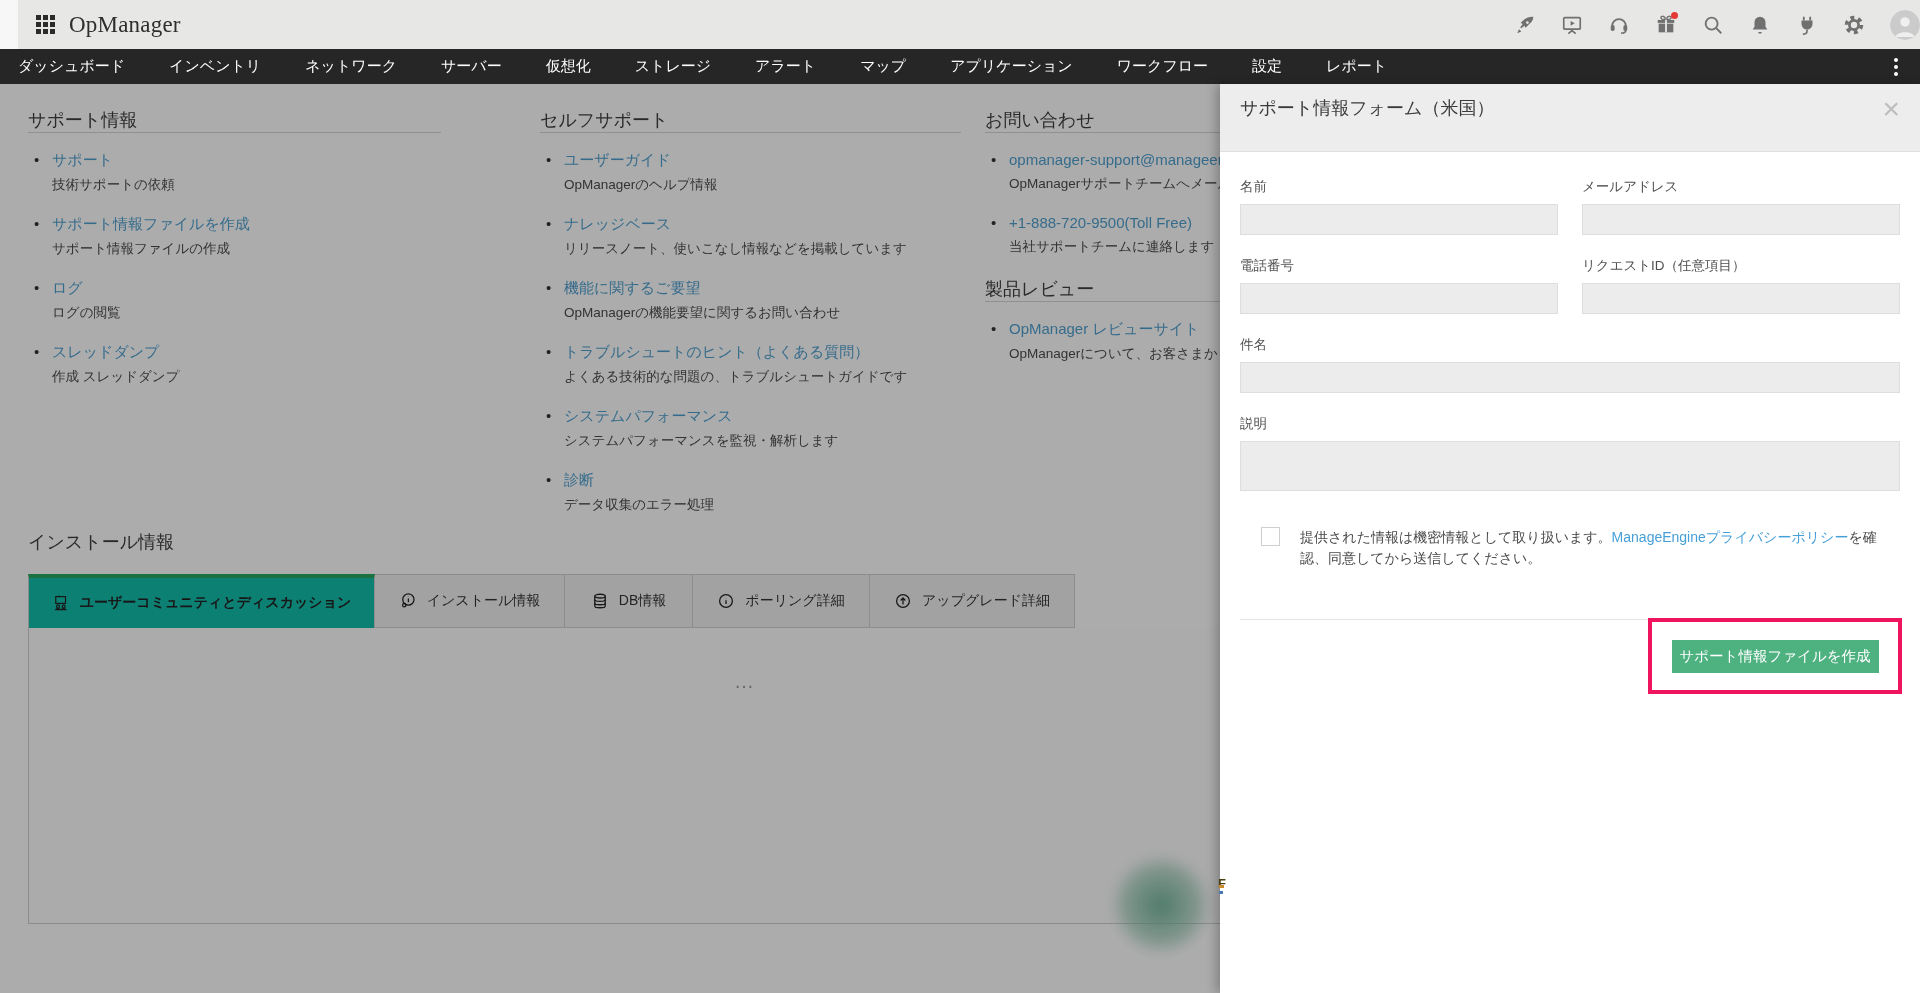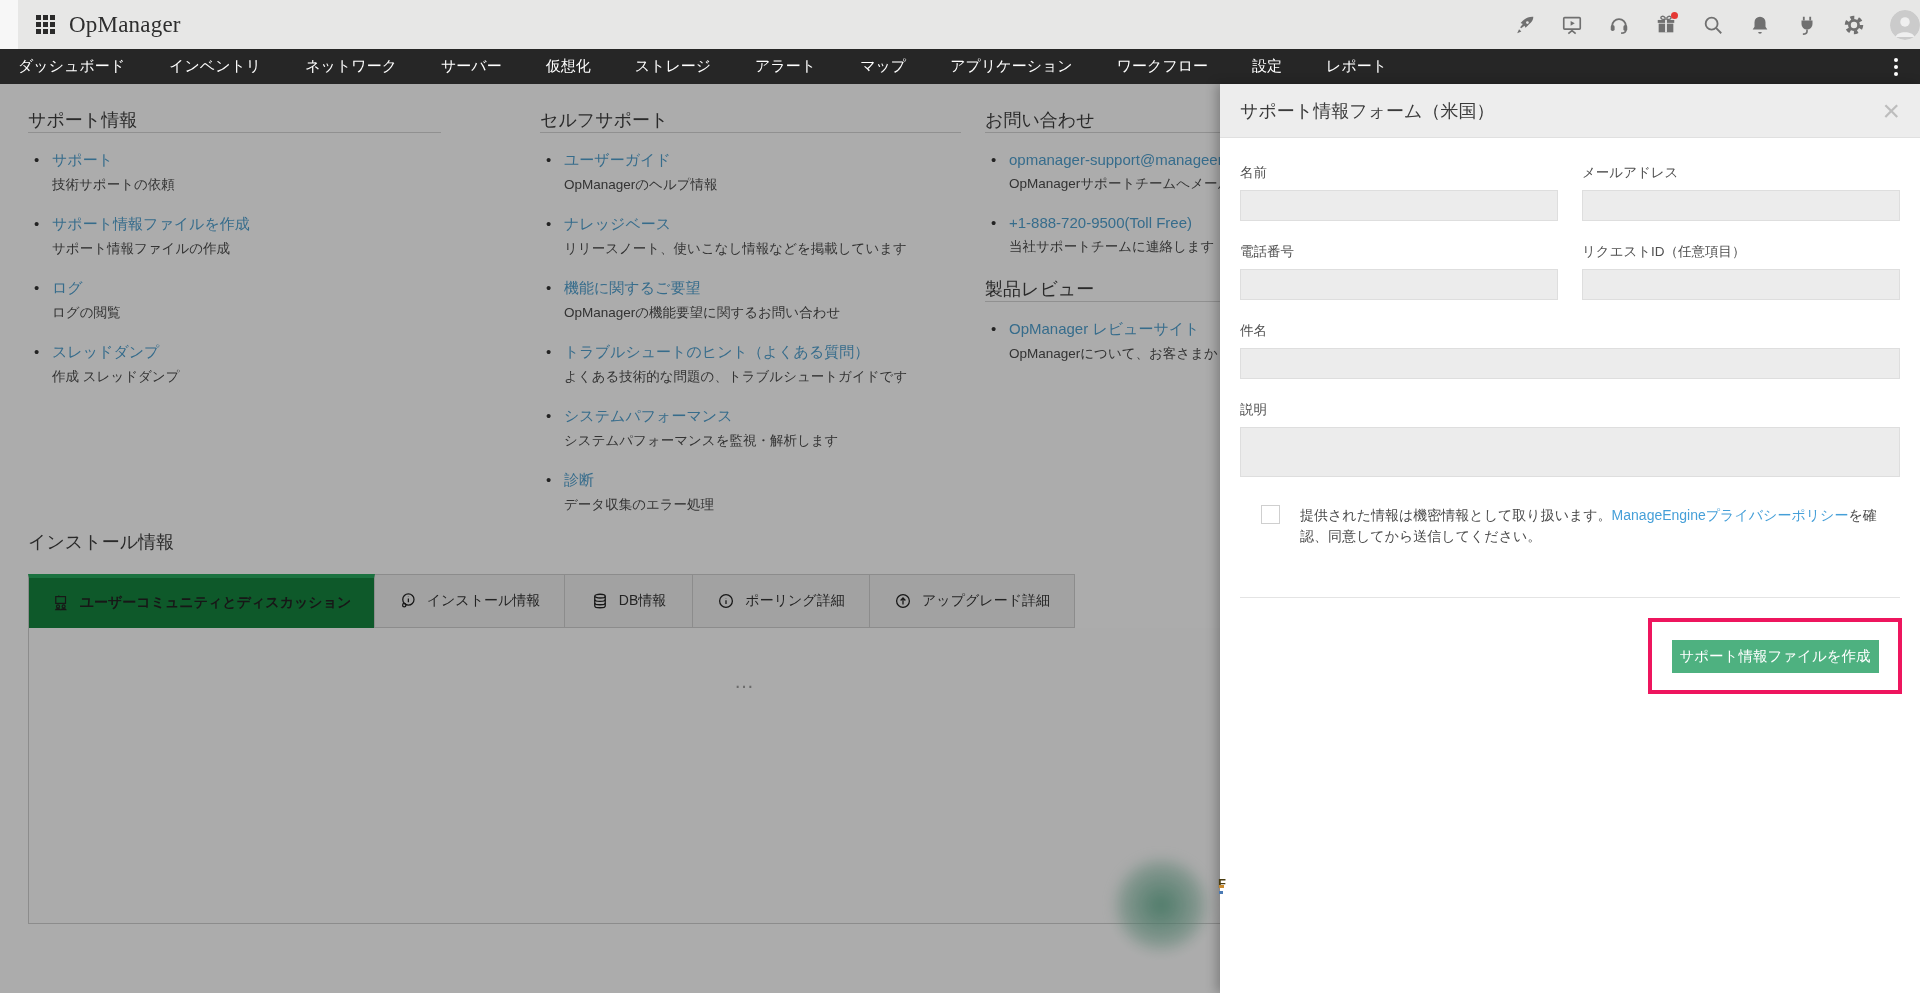--- a/index.html
+++ b/index.html
@@ -43,52 +43,52 @@
   .sec-desc { font-size:13.5px; color:#4a4a4a; margin-top:6px; line-height:17px; }
   .sub-title { margin-top:10px; }
 
   
   .community { position:absolute; left:28px; top:446px; width:1240px; }
   .tabs { display:flex; margin-top:20px; height:54px; }
   .tab { display:flex; align-items:center; justify-content:center; gap:10px;
     background:#e9e9e9; border:1px solid #c9c9c9; border-left:none; font-size:14px;
     color:#333; cursor:pointer; }
   .tab svg { width:18px; height:18px; flex:0 0 auto; }
-  .tab.active { background:#15803d; border-top:4px solid #28a45c; border-left:1px solid #c9c9c9;
+  .tab.active { background:#14b8a6; border-top:4px solid #28a45c; border-left:1px solid #c9c9c9;
     border-bottom:none; font-weight:bold; color:#222; }
   .tab-w1{width:347px;} .tab-w2{width:190px;} .tab-w3{width:128px;} .tab-w4{width:177px;} .tab-w5{width:205px;}
   .tab-panel { width:1240px; height:296px; background:#f5f5f5; border:1px solid #c9c9c9; border-top:none; position:relative; }
   .loading-dots { position:absolute; left:705px; top:42px; color:#9a9a9a; font-size:20px; letter-spacing:2px; }
 
   .fab-blob { position:absolute; left:1113px; top:773px; width:96px; height:96px; border-radius:50%;
     background:radial-gradient(circle, rgba(98,169,141,0.9) 0%, rgba(120,180,155,0.45) 55%, rgba(150,190,170,0) 75%);
     filter:blur(6px); }
 
   
   .overlay { position:absolute; left:0; top:84px; width:1920px; height:909px;
     background:rgba(0,0,0,0.30); z-index:50; }
 
   
   .panel { position:absolute; left:1220px; top:84px; width:700px; height:909px;
     background:#fff; z-index:100; box-shadow:-4px 0 10px rgba(0,0,0,0.25); }
-  .panel-header { height:54px; background:#ededed; display:flex; align-items:center;
+  .panel-header { height:68px; background:#ededed; display:flex; 
     padding:12px 20px; border-bottom:1px solid #e0e0e0; }
   .panel-title { font-size:18px; color:#3a3a3a; }
   .panel-close { margin-left:auto; font-size:30px; color:#bdbdbd; cursor:pointer;
     line-height:26px; font-weight:300; }
   .panel-body { padding:26px 20px 0 20px; }
   .frow { display:flex; gap:24px; margin-bottom:22px; }
   .fgroup { width:318px; }
   .fgroup.full { width:660px; }
   .flabel { font-size:13.5px; color:#4f4f4f; margin-bottom:8px; display:block; }
   .finput, .ftext { width:100%; background:#ececec; border:1px solid #dedede; outline:none;
     font-size:14px; color:#333; padding:0 8px; }
   .finput { height:31px; }
   .ftext { height:50px; resize:none; padding-top:6px; }
-  .agree-row { display:flex; margin-top:24px; }
+  .agree-row { display:flex; margin-top:32px; }
   .agree-check { appearance:none; -webkit-appearance:none; width:19px; height:19px;
     border:1px solid #cfcfcf; background:#fff; margin-left:21px; cursor:pointer; flex:0 0 auto; }
   .agree-text { margin-left:20px; width:578px; font-size:14px; line-height:21px; color:#4a4a4a; }
   .agree-link { color:#459fd8; text-decoration:none; cursor:pointer; }
   .panel-divider { border-top:1px solid #e4e4e4; margin-top:50px; }
   .highlight-rect { position:absolute; right:18px; top:534px; width:254px; height:76px;
     border:4px solid #ee155e; display:flex; align-items:center; justify-content:center; }
   .submit-btn { width:207px; height:33px; background:#4eb180; color:#fff; border:none;
     font-size:14.5px; cursor:pointer; font-family:inherit; }
 

